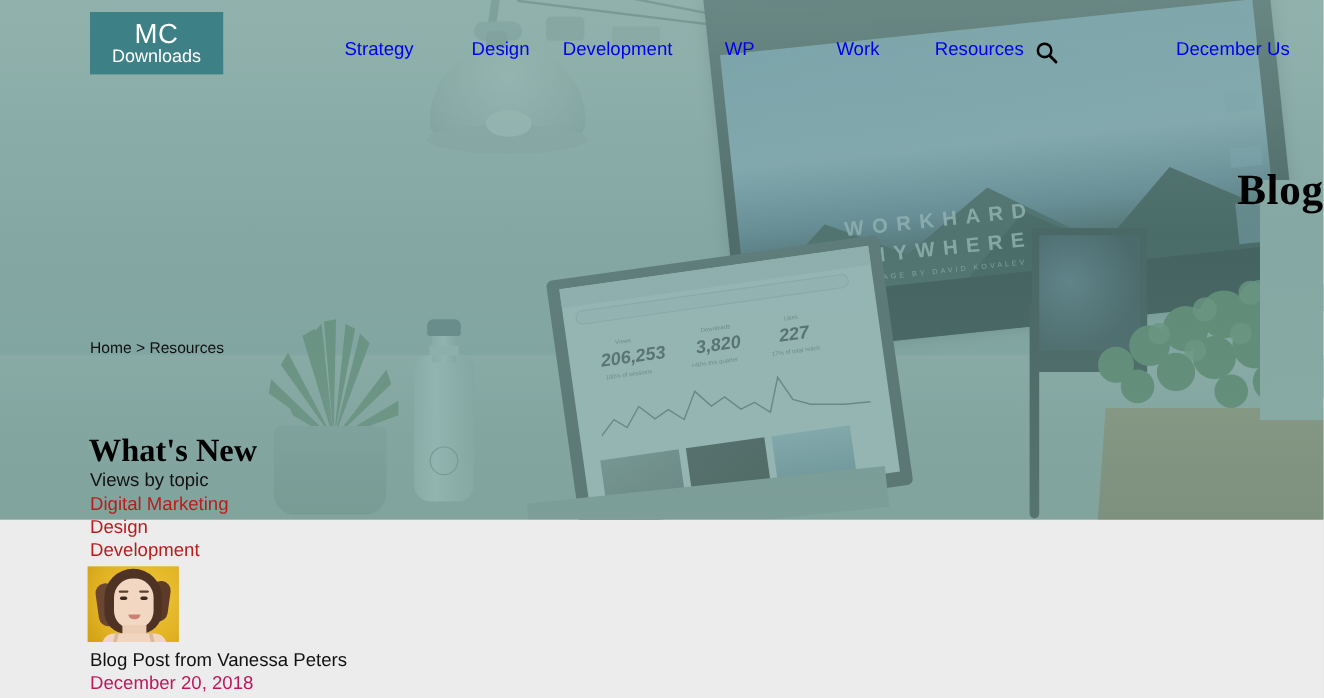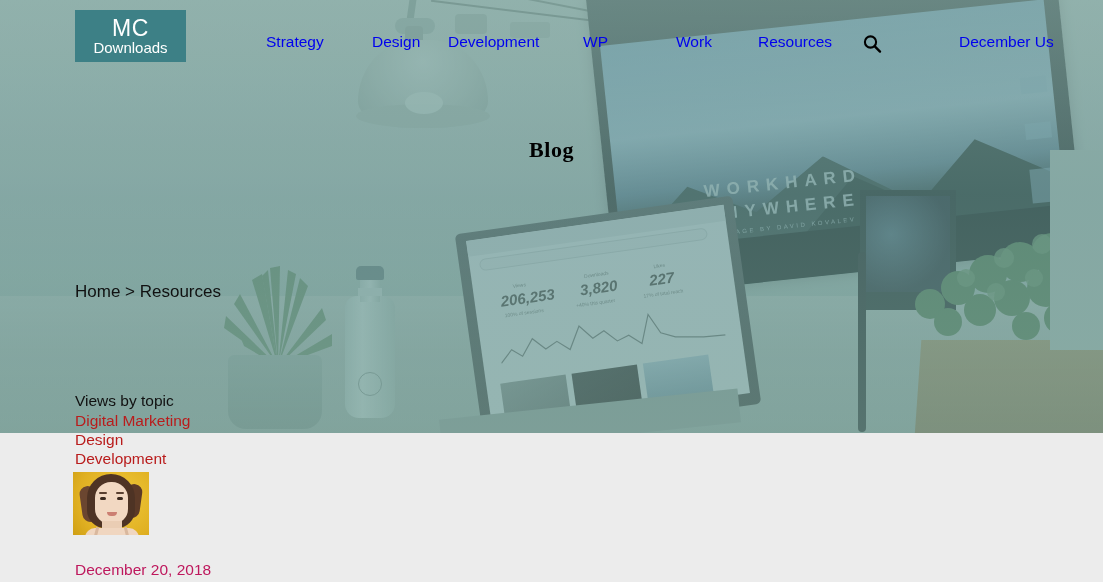--- a/index.html
+++ b/index.html
@@ -134,43 +134,43 @@
     display:flex; flex-direction:column; align-items:center; justify-content:center;
     color:#ffffff; line-height:1.05;
   }
   #logo-mc { font-size:23px; letter-spacing:.5px; }
   #logo-name { font-size:15px; }
 
   nav#topnav { position:absolute; left:0; top:0; width:1103px; height:88px; }
   .navlink {
     position:absolute; top:33px;
     color:#0000EE; font-size:15.5px; white-space:nowrap;
-    text-decoration:none; cursor:pointer;
+    text-decoration:none; cursor:pointer;margin-left:21px;
   }
   #nav-strategy   { left:266px; }
   #nav-design     { left:372px; }
   #nav-development{ left:448px; }
   #nav-wp         { left:583px; }
   #nav-work       { left:676px; }
   #nav-resources  { left:758px; }
   #nav-contact    { left:959px; }
   #nav-search { position:absolute; left:862px; top:34px; width:20px; height:20px; cursor:pointer; }
 
   
   #hero-title {
     position:absolute; left:0; top:137px; width:1103px;
-    text-align:center; color:#000000;
+    text-align:right; color:#000000;
     font-family:"Liberation Serif", serif;
-    font-size:22px; font-weight:700; letter-spacing:.5px;
+    font-size:36px; font-weight:700; letter-spacing:.5px;
   }
 
   
   #breadcrumb {
     position:absolute; left:75px; top:282px;
-    color:#111111; font-size:17px;
+    color:#111111; font-size:13px;
   }
   #whatsnew {
     position:absolute; left:74px; top:360px;
     font-family:"Liberation Serif", serif;
     font-size:27px; font-weight:700; color:#000000;
   }
   #viewbytopic {
     position:absolute; left:75px; top:392px;
     color:#111111; font-size:15.5px;
   }
@@ -352,20 +352,21 @@
     <svg id="nav-search" viewBox="0 0 20 20">
       <circle cx="8.5" cy="8" r="5.6" fill="none" stroke="#000000" stroke-width="2.1"></circle>
       <line x1="12.8" y1="12.4" x2="18" y2="17.6" stroke="#000000" stroke-width="2.4" stroke-linecap="round"></line>
     </svg>
   </nav>
 
   <div id="hero-title">Blog</div>
 
   <div id="breadcrumb">Home &gt; Resources</div>
 
+  <div id="whatsnew">What's New</div>
   <div id="viewbytopic">Views by topic</div>
 
   <div id="topics">
     <a class="topic">Digital Marketing</a>
     <a class="topic">Design</a>
     <a class="topic">Development</a>
   </div>
 
   <div id="avatar">
     <div id="av-bg"></div>
@@ -377,15 +378,16 @@
     <div id="av-brow2"></div>
     <div id="av-eye1"></div>
     <div id="av-eye2"></div>
     <div id="av-mouth"></div>
     <div id="av-neck"></div>
     <div id="av-shoulder"></div>
     <div id="av-strap1"></div>
     <div id="av-strap2"></div>
   </div>
 
+  <div id="post-author">Blog Post from Vanessa Peters</div>
   <div id="post-date">December 20, 2018</div>
 
 </div>
 
 </body></html>

